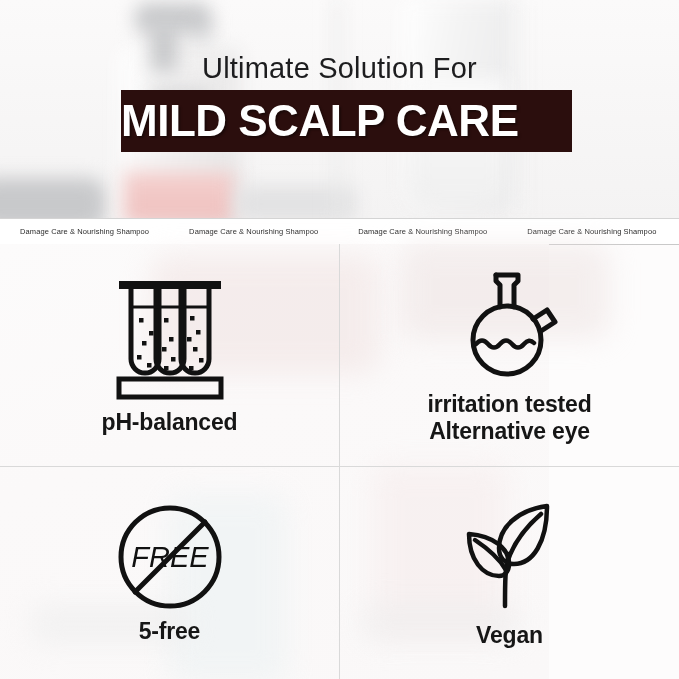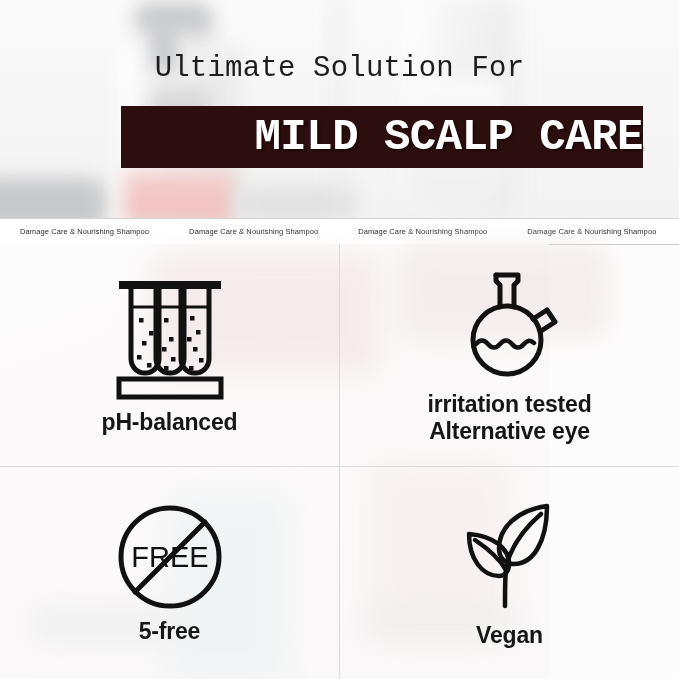--- a/index.html
+++ b/index.html
@@ -19,21 +19,20 @@
   }
 
   
   .hero {
     position: absolute;
     left: 0; top: 0;
     width: 679px;
     height: 218px;
     overflow: hidden;
     background: linear-gradient(180deg, #fbfafa 0%, #f7f6f6 55%, #f4f3f3 100%);
-    font-family: Liberation Mono, monospace;
   }
   
   .bg-shape { position: absolute; filter: blur(9px); }
 
   .bottle-left-body {
     left: 118px; top: 48px; width: 122px; height: 180px;
     background: linear-gradient(100deg,#ffffff 0%, #f2f1f1 45%, #e6e5e5 100%);
     border-radius: 8px;
   }
   .bottle-left-liquid {
@@ -91,26 +90,26 @@
     left: 0; top: 52px;
     width: 679px;
     text-align: center;
     font-size: 29px;
     font-weight: 400;
     color: #1d1d1f;
     letter-spacing: 0.2px;
   }
   .headline-band {
     position: absolute;
-    left: 121px; top: 106px;
-    width: 522px; height: 62px;
+    left: 121px; top: 90px;
+    width: 451px; height: 62px;
     background: #2b0e0d;
     display: flex;
     align-items: center;
-    justify-content: flex-end;
+    justify-content: flex-start;
   }
   .headline-band-text {
     color: #ffffff;
     font-size: 44px;
     font-weight: bold;
     letter-spacing: -0.5px;
     white-space: nowrap;
     text-shadow: 2px 2px 2px rgba(0,0,0,0.35);
   }
 
@@ -180,20 +179,21 @@
   .cell-tl { left: 0;   top: 0; }
   .cell-tr { left: 340px; top: 0; }
   .cell-bl { left: 0;   top: 223px; height: 212px; }
   .cell-br { left: 340px; top: 223px; height: 212px; }
 
   .cell-icon {
     display: flex;
     align-items: center;
     justify-content: center;
     margin-bottom: 6px;
+    font-style: italic;
   }
   .cell-label {
     font-size: 23px;
     font-weight: bold;
     color: #161616;
     text-align: center;
     line-height: 1.16;
     letter-spacing: -0.2px;
   }
   .cell-label.two-line { font-size: 23px; }

